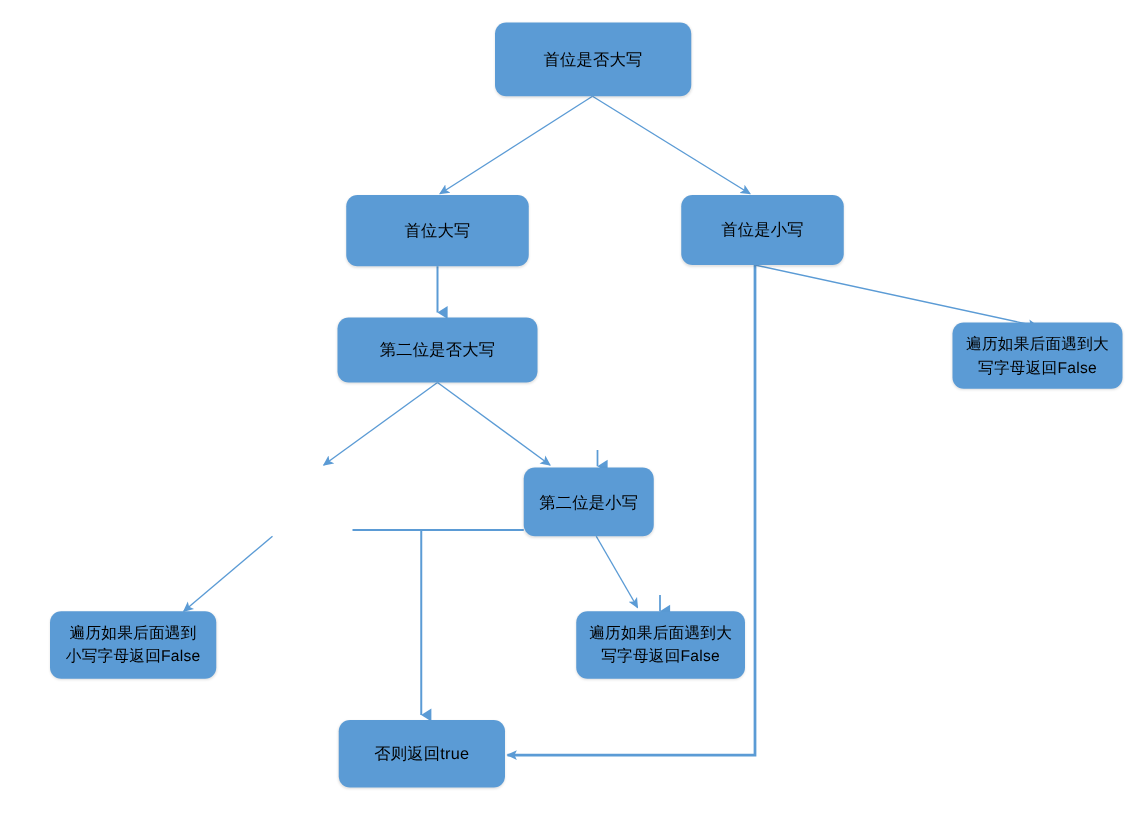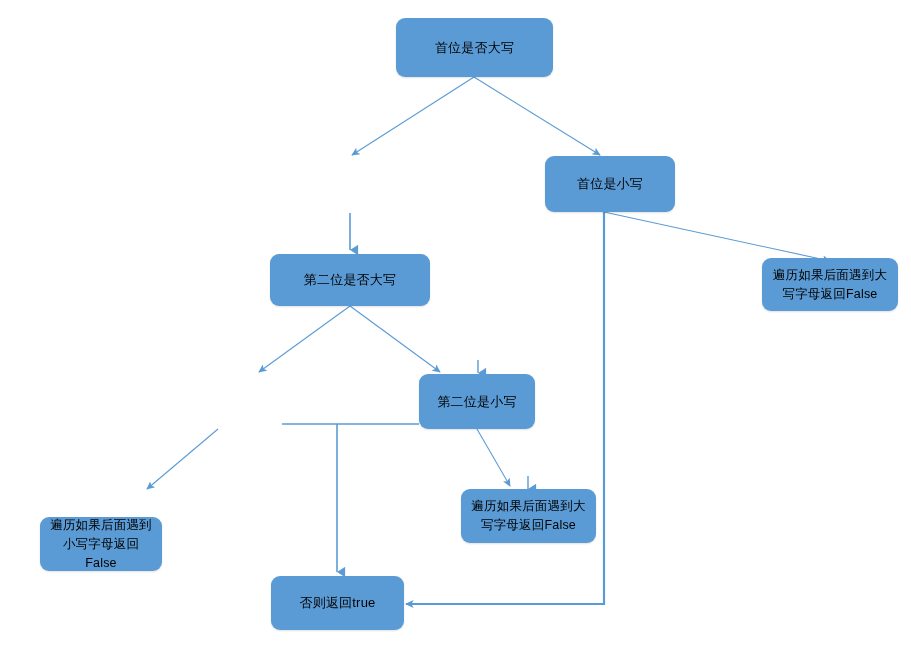--- a/index.html
+++ b/index.html
@@ -90,39 +90,42 @@
 
     <path d="M477,429 L510,486" fill="none" stroke="#5B9BD5" stroke-width="1.1" marker-end="url(#arrow)"></path>
 
     <path d="M528,476 L528,489" fill="none" stroke="#5B9BD5" stroke-width="1.4" marker-end="url(#arrowdown)"></path>
   </svg>
 
   <div class="node" style="left:396px; top:18px; width:157px; height:59px;">
     <span class="label">首位是否大写</span>
   </div>
 
+  <div class="node" style="left:277px; top:156px; width:146px; height:57px;">
+    <span class="label">首位大写</span>
+  </div>
 
   <div class="node" style="left:545px; top:156px; width:130px; height:56px;">
     <span class="label">首位是小写</span>
   </div>
 
   <div class="node small" style="left:762px; top:258px; width:136px; height:53px;">
     <span class="label">遍历如果后面遇到大写字母返回False</span>
   </div>
 
   <div class="node" style="left:270px; top:254px; width:160px; height:52px;">
     <span class="label">第二位是否大写</span>
   </div>
 
 
-  <div class="node" style="left:419px; top:374px; width:116px; height:55px;">
+  <div class="node" style="left:419px; top:374px; width:104px; height:55px;">
     <span class="label">第二位是小写</span>
   </div>
 
-  <div class="node small" style="left:40px; top:489px; width:122px; height:54px;margin-top:28px;">
+  <div class="node small" style="left:40px; top:489px; width:133px; height:54px;">
     <span class="label">遍历如果后面遇到小写字母返回False</span>
   </div>
 
   <div class="node small" style="left:461px; top:489px; width:135px; height:54px;">
     <span class="label">遍历如果后面遇到大写字母返回False</span>
   </div>
 
   <div class="node" style="left:271px; top:576px; width:133px; height:54px;">
     <span class="label">否则返回true</span>
   </div>

